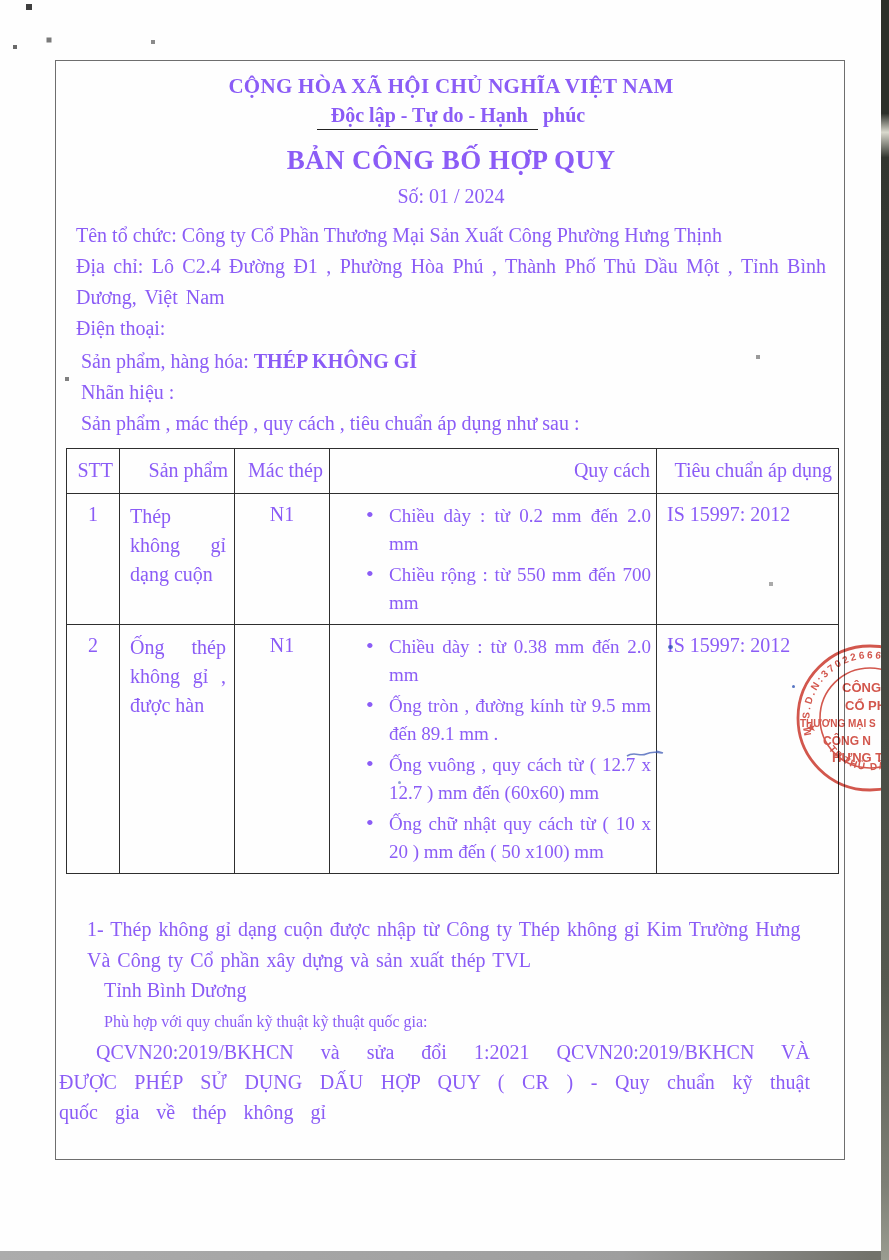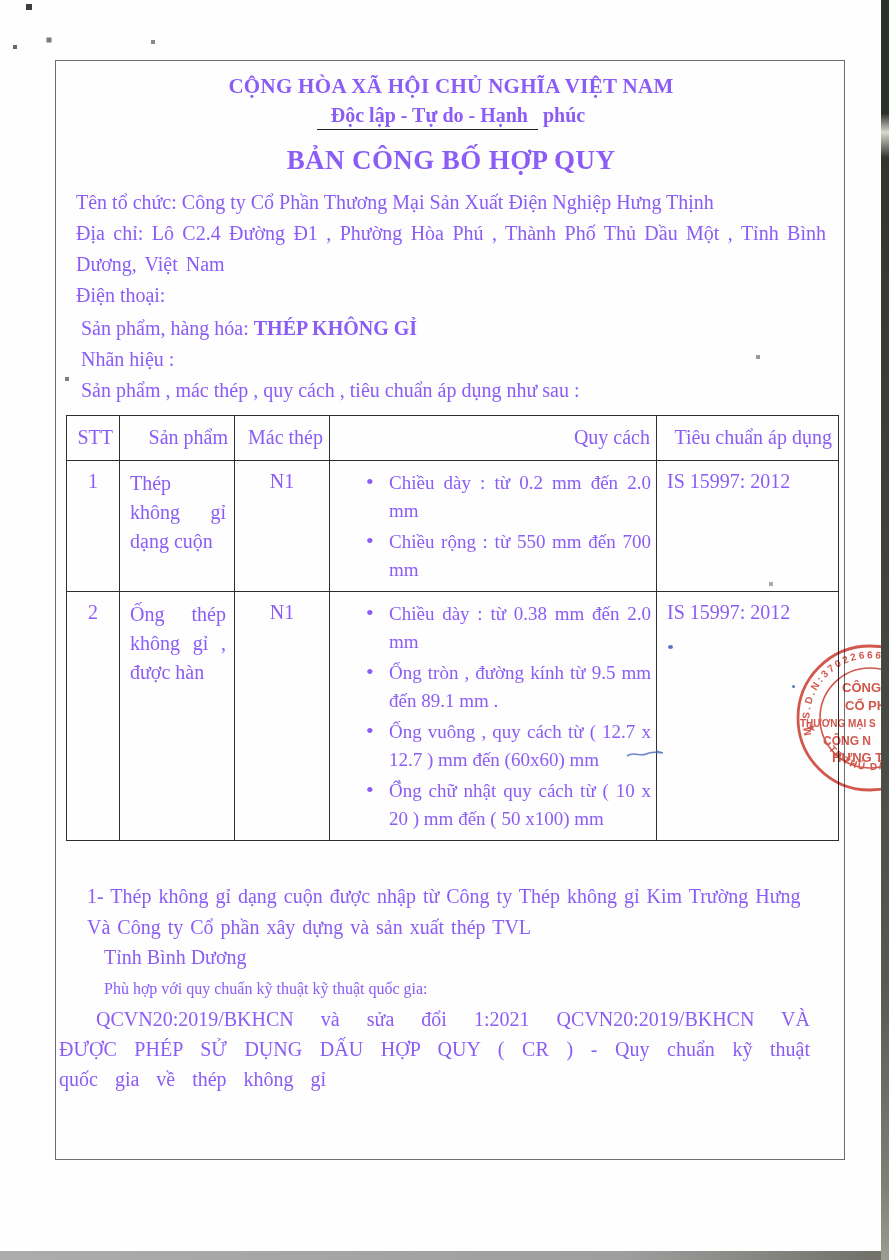--- a/index.html
+++ b/index.html
@@ -58,23 +58,24 @@
 <div class="page">
 
   <div class="specks"></div>
 
   <div class="frame">
 
     <div class="republic center">CỘNG HÒA XÃ HỘI CHỦ NGHĨA VIỆT NAM</div>
     <div class="motto center"><span class="motto-underline">Độc lập - Tự do - Hạnh</span> <span>phúc</span></div>
 
     <div class="doc-title center">BẢN CÔNG BỐ HỢP QUY</div>
+    <div class="doc-number center">Số: 01 / 2024</div>
 
     <div class="body-block">
-      <p>Tên tổ chức: Công ty Cổ Phần Thương Mại Sản Xuất Điện Nghiệp Hưng Thịnh</p>
+      <p>Tên tổ chức: Công ty Cổ Phần Thương Mại Sản Xuất Công Phường Hưng Thịnh</p>
       <p class="just" style="word-spacing:3px;">Địa chỉ: Lô C2.4 Đường Đ1 , Phường Hòa Phú , Thành Phố Thủ Dầu Một , Tỉnh Bình Dương, Việt Nam</p>
       <p>Điện thoại:</p>
     </div>
 
     <div class="body-block product-block">
       <p><span>Sản phẩm, hàng hóa:</span> <span class="bold">THÉP KHÔNG GỈ</span></p>
       <p>Nhãn hiệu :</p>
       <p>Sản phẩm , mác thép , quy cách , tiêu chuẩn áp dụng như sau :</p>
     </div>
 

